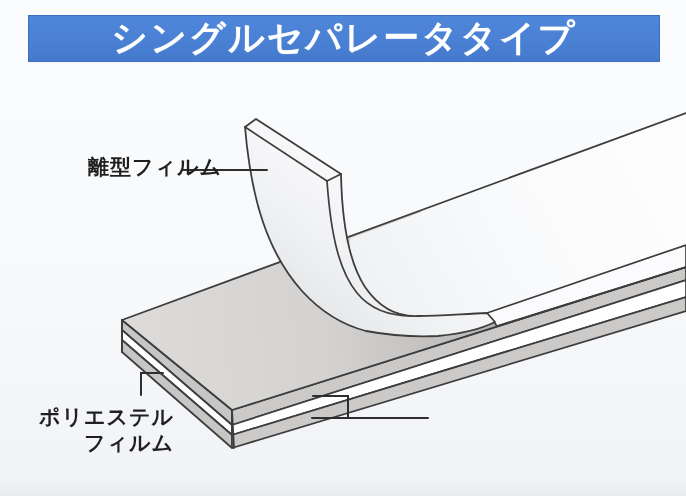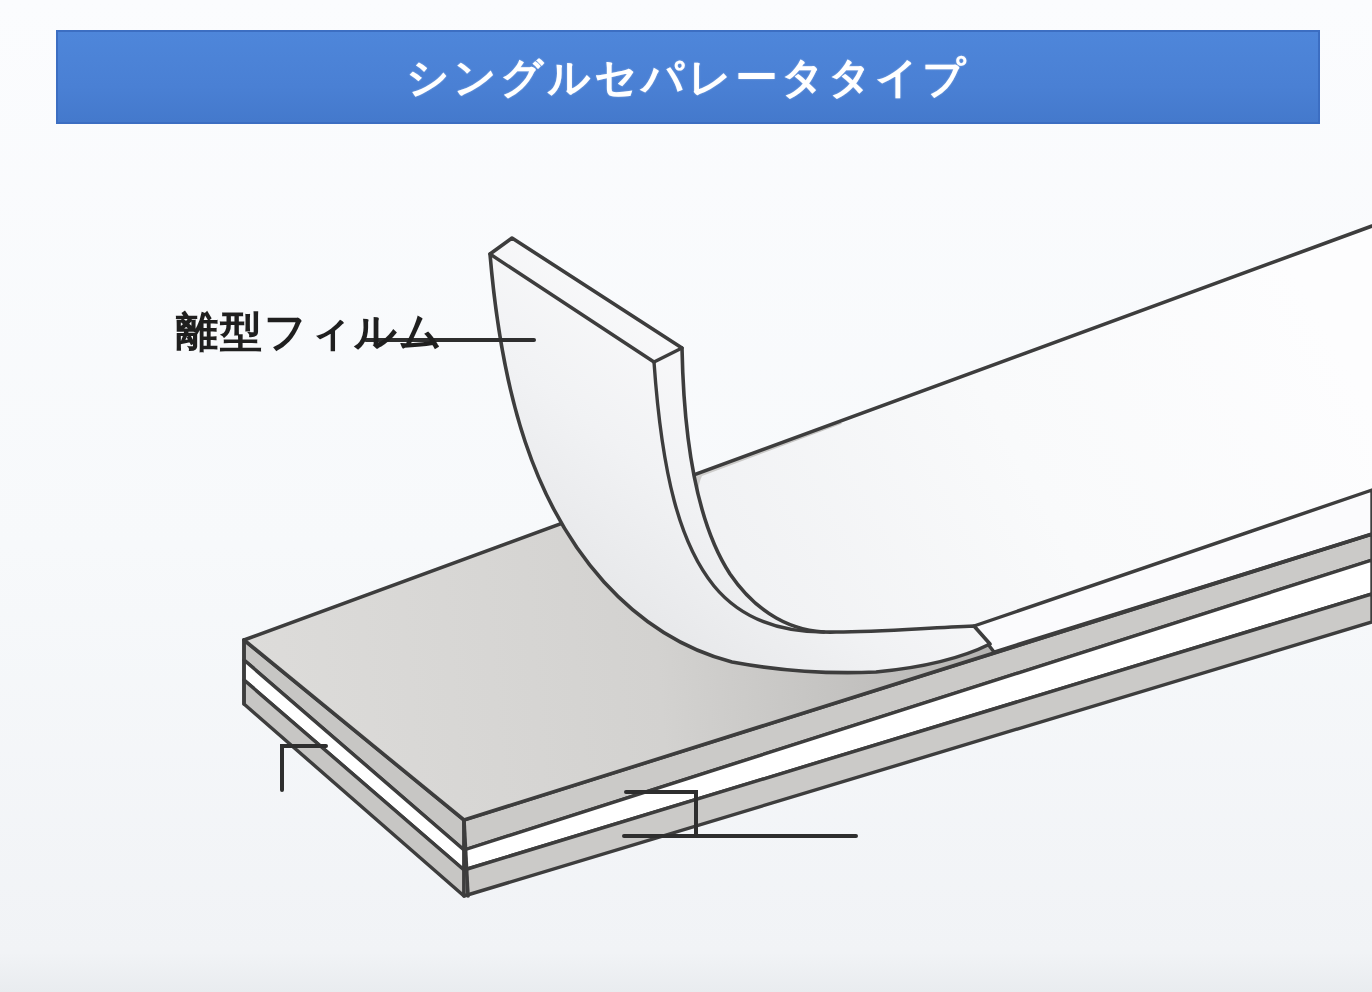--- a/index.html
+++ b/index.html
@@ -6,21 +6,21 @@
   body{font-family:"Liberation Sans","DejaVu Sans",sans-serif;background:#ffffff;}
   #stage{
     position:relative;width:686px;height:496px;overflow:hidden;
     background:linear-gradient(180deg,#fbfcfe 0%,#f7f9fb 55%,#f1f3f6 96%,#e9ecef 100%);
   }
   #diagram-svg{position:absolute;left:0;top:0;}
   .banner{
     position:absolute;left:28px;top:15px;width:632px;height:47px;
     background:linear-gradient(180deg,#4e86da 0%,#4a80d4 60%,#4479cc 100%);
     border:1px solid #3c6ec2;
-    color:#ffffff;font-size:21px;font-weight:bold;letter-spacing:2px;
+    color:#ffffff;font-size:36px;font-weight:bold;letter-spacing:2px;
     display:flex;align-items:center;justify-content:center;
     box-sizing:border-box;
     text-shadow:0 0 1px rgba(255,255,255,.4);
   }
   .callout{
     position:absolute;color:#1f1f1f;font-weight:bold;font-size:21px;
     letter-spacing:1px;white-space:nowrap;line-height:26px;
   }
   #label-release{left:44px;top:154px;padding-left:44px;}
   #label-polyester{left:24px;top:404px;width:150px;text-align:right;}
@@ -102,16 +102,18 @@
 
   <div class="banner">
     <span>シングルセパレータタイプ</span>
   </div>
 
   <div class="callout" id="label-release">
     <span>離型フィルム</span>
   </div>
 
   <div class="callout" id="label-polyester">
+    <div>ポリエステル</div>
+    <div>フィルム</div>
   </div>
 
 
 </div>
 
 </body></html>

